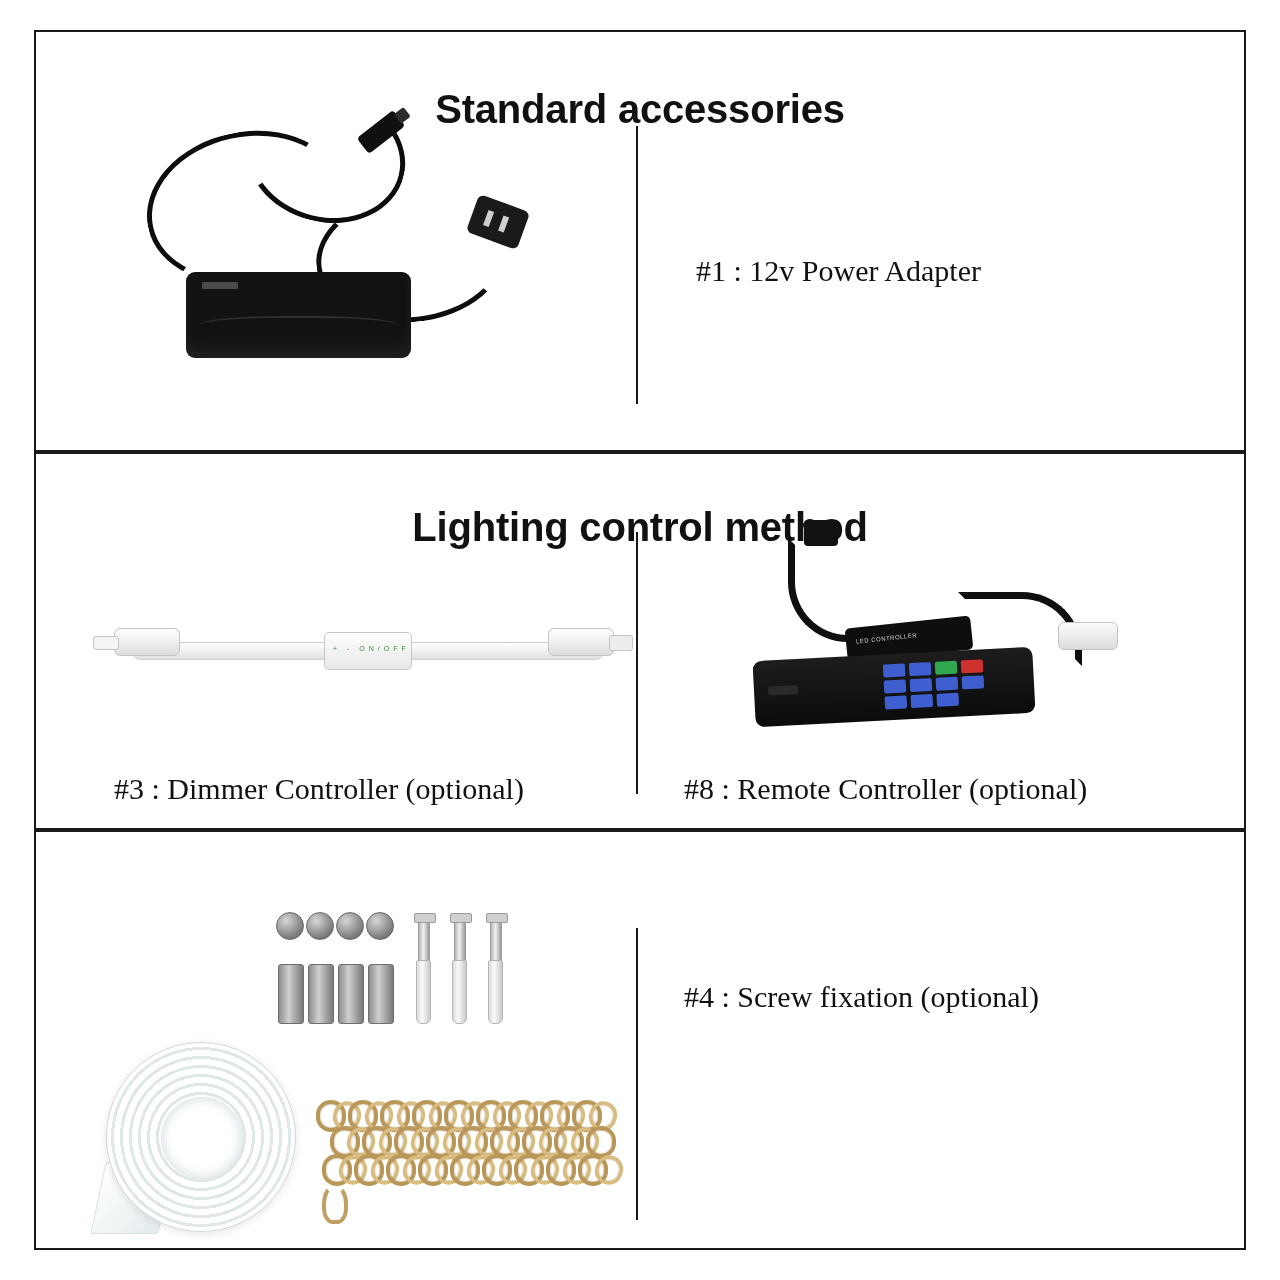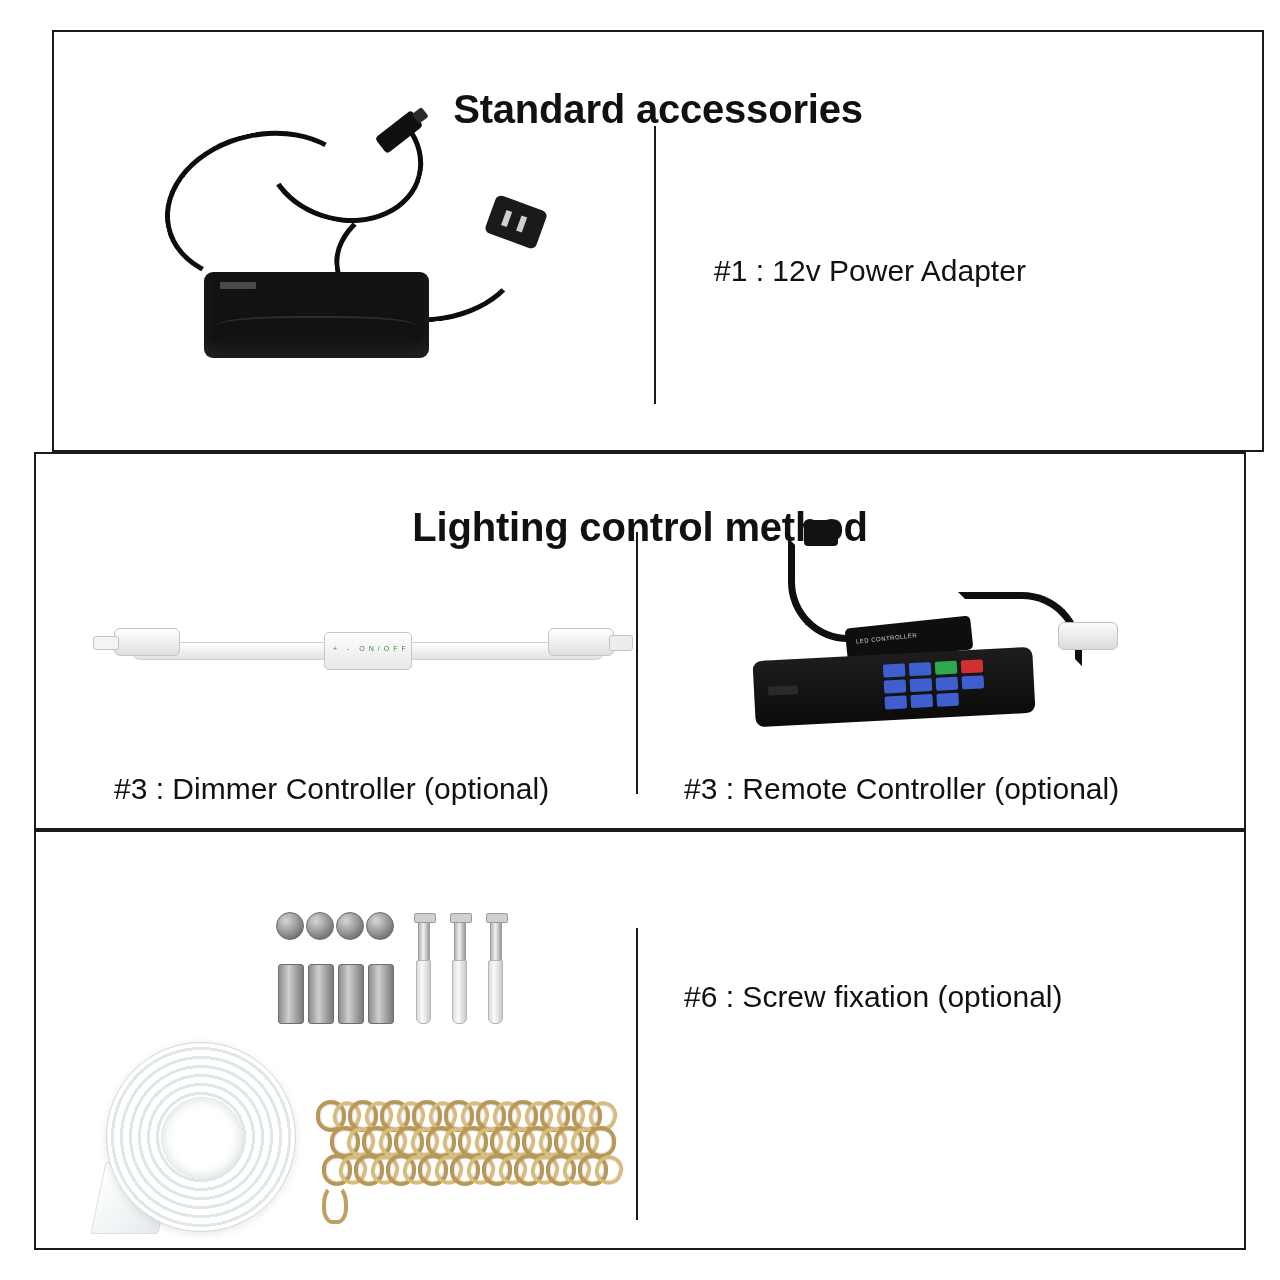--- a/index.html
+++ b/index.html
@@ -24,21 +24,21 @@
 
   
   .panel {
     position: absolute;
     left: 34px;
     width: 1212px;
     border: 2px solid #1a1a1a;
     box-sizing: border-box;
     background: #ffffff;
   }
-  #panel-standard { top: 30px;  height: 422px; margin-left: 18px; }
+  #panel-standard { top: 30px;  height: 422px; }
   #panel-control  { top: 452px; height: 378px; }
   #panel-install  { top: 830px; height: 420px; }
 
   .panel-title {
     position: absolute;
     left: 0;
     right: 0;
     text-align: center;
     font-size: 40px;
     font-weight: bold;
@@ -54,20 +54,21 @@
     position: absolute;
     width: 2px;
     background: #1a1a1a;
   }
 
   .caption {
     position: absolute;
     font-size: 30px;
     color: #111111;
     white-space: nowrap;
+    font-family: Liberation Serif, serif;
   }
 
   
   .adapter-wrap {
     position: absolute;
     left: 90px;
     top: 30px;
     width: 420px;
     height: 380px;
   }
@@ -515,21 +516,21 @@
           <div class="rc-key" style="left:52px;top:16px;"></div>
           <div class="rc-key" style="left:78px;top:16px;"></div>
           <div class="rc-key" style="left:0;   top:32px;"></div>
           <div class="rc-key" style="left:26px;top:32px;"></div>
           <div class="rc-key" style="left:52px;top:32px;"></div>
         </div>
       </div>
     </div>
 
     <div class="caption" style="left:78px; top:318px;">#3 : Dimmer Controller (optional)</div>
-    <div class="caption" style="left:648px; top:318px;">#3 : Remote Controller (optional)</div>
+    <div class="caption" style="left:648px; top:318px;">#8 : Remote Controller (optional)</div>
   </section>
 
   <section class="panel" id="panel-install">
 
     <div class="screws-wrap">
       <div class="screw-head" style="left:0px;"></div>
       <div class="screw-head" style="left:30px;"></div>
       <div class="screw-head" style="left:60px;"></div>
       <div class="screw-head" style="left:90px;"></div>
 
@@ -611,16 +612,16 @@
         <div class="chain-link" style="left:224px;"></div>
         <div class="chain-link alt" style="left:240px;"></div>
         <div class="chain-link" style="left:256px;"></div>
         <div class="chain-link alt" style="left:272px;"></div>
       </div>
       <div class="chain-hook"></div>
     </div>
 
     <div class="v-divider" style="left:600px; top:96px; height:292px;"></div>
 
-    <div class="caption" style="left:648px; top:148px;">#6 : Screw fixation (optional)</div>
+    <div class="caption" style="left:648px; top:148px;">#4 : Screw fixation (optional)</div>
   </section>
 
 </div>
 
 </body></html>

